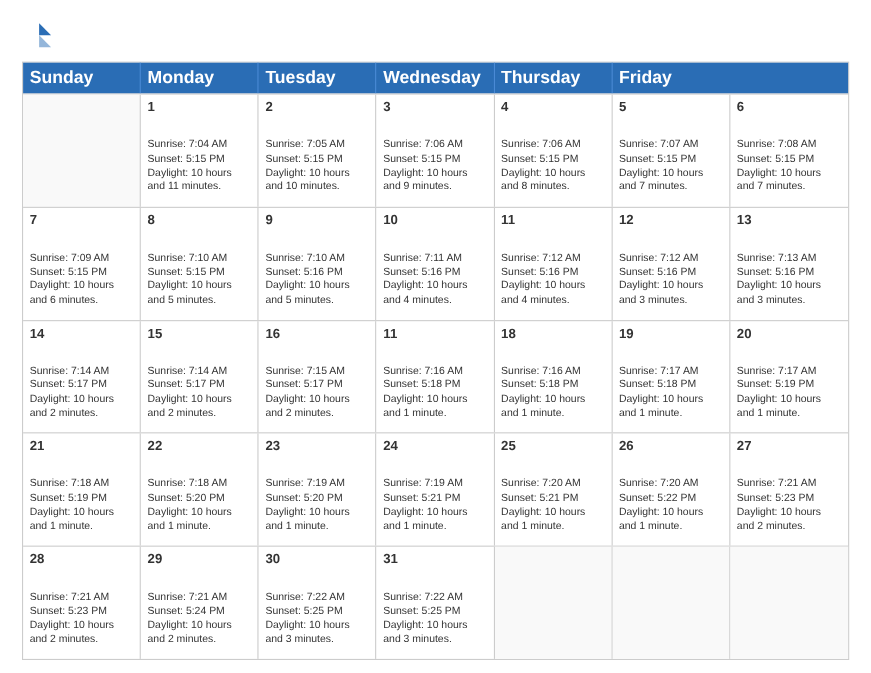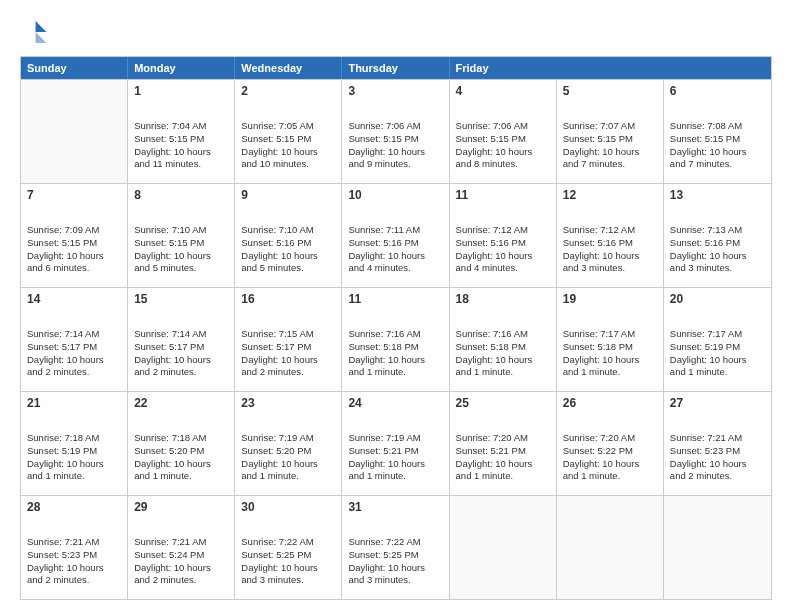--- a/index.html
+++ b/index.html
@@ -66,21 +66,21 @@
       flex-direction: column;
       border: 1px solid #ccc;
     }
     .cal-header-row {
       display: grid;
       grid-template-columns: repeat(7, 1fr);
       background: #2a6db5;
     }
     .cal-header-cell {
       color: #fff;
-      font-size: 11px;
+      font-size: 16px;
       font-weight: bold;
       padding: 5px 6px;
       text-align: left;
       border-right: 1px solid #4a8ad5;
     }
     .cal-header-cell:last-child { border-right: none; }
     .cal-body {
       flex: 1;
       display: flex;
       flex-direction: column;
@@ -133,20 +133,21 @@
     <div class="title-block">
       <div class="month-title"></div>
       <div class="location"></div>
     </div>
   </div>
 
   <div class="calendar">
     <div class="cal-header-row" id="cal-header">
         <div class="cal-header-cell">Sunday</div>
         <div class="cal-header-cell">Monday</div>
+        <div class="cal-header-cell">Tuesday</div>
         <div class="cal-header-cell">Wednesday</div>
         <div class="cal-header-cell">Thursday</div>
         <div class="cal-header-cell">Friday</div>
       </div>
     <div class="cal-body" id="cal-body">
         <div class="cal-row">
           <div class="cal-cell empty"></div>
           <div class="cal-cell">
             <span class="day-number">1</span>
             <div class="day-info" style="white-space: pre-line;">Sunrise: 7:04 AM

